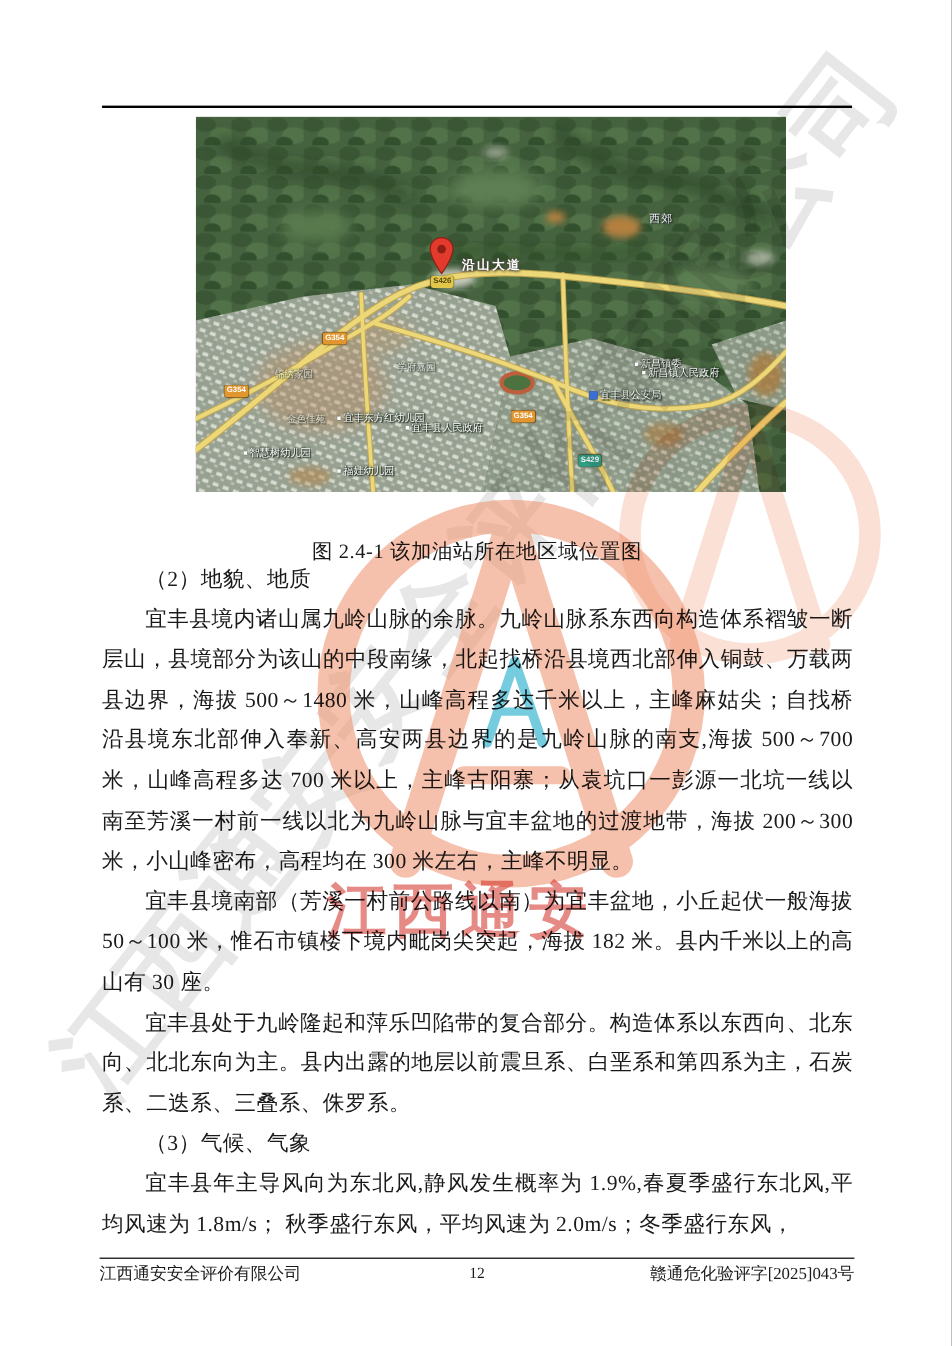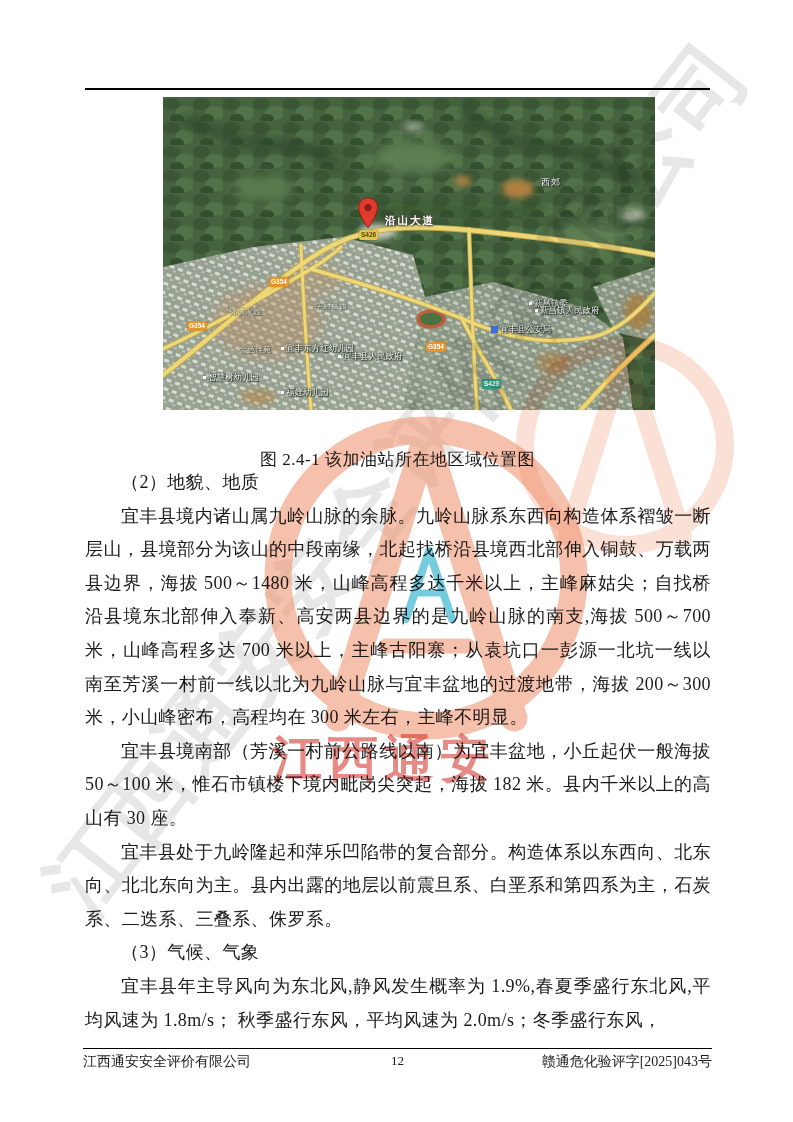--- a/index.html
+++ b/index.html
@@ -140,21 +140,21 @@
         <div class="shield s-green" style="left: 319px; top: 282px;">S429</div>
         <div class="poi" style="left: 366px; top: 202px;"><span class="dot"></span>新昌镇委</div>
         <div class="poi" style="left: 372px; top: 209px;"><span class="dot"></span>新昌镇人民政府</div>
         <div class="poi" style="left: 328px; top: 228px;"><span class="police"></span>宜丰县公安局</div>
         <div class="poi" style="left: 175px; top: 255px;"><span class="dot"></span>宜丰县人民政府</div>
         <div class="poi" style="left: 118px; top: 247px;"><span class="dot"></span>宜丰东方红幼儿园</div>
         <div class="poi" style="left: 40px; top: 276px;"><span class="dot"></span>智慧树幼儿园</div>
         <div class="poi" style="left: 118px; top: 291px;"><span class="dot"></span>福娃幼儿园</div>
         <div class="poi faint" style="left: 66px; top: 210px;">锦绣家园</div>
         <div class="poi faint" style="left: 44px; top: 248px; margin-left: 32px;">金色佳苑</div>
-        <div class="poi faint" style="left: 152px; top: 204px;">学府嘉园</div>
+        <div class="poi faint" style="left: 168px; top: 204px;">学府嘉园</div>
       </div>
 
     <svg class="pin" width="22" height="36" viewBox="0 0 22 36">
       <path d="M11,1 C5.5,1 1.5,5.2 1.5,10.6 C1.5,18 11,31 11,31 C11,31 20.5,18 20.5,10.6 C20.5,5.2 16.5,1 11,1 Z" fill="#e23a2c" stroke="#8e1f15" stroke-width="1"></path>
       <circle cx="11" cy="10.6" r="3.6" fill="#8e1f15"></circle>
     </svg>
   </div>
 
   <div class="caption">图 2.4-1 该加油站所在地区域位置图</div>
 

